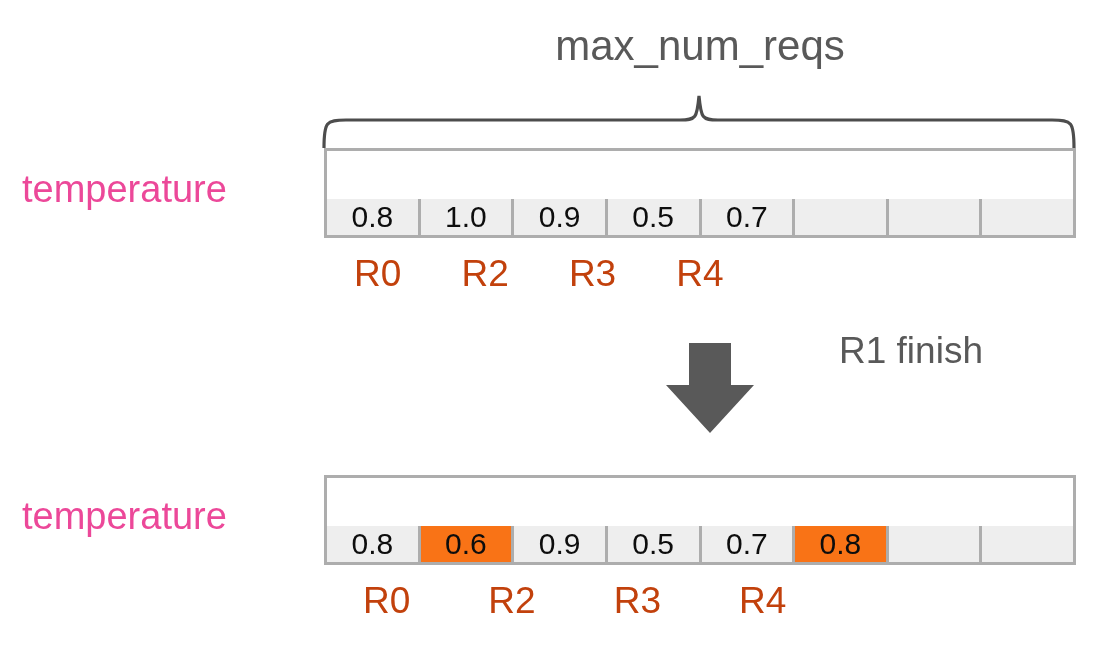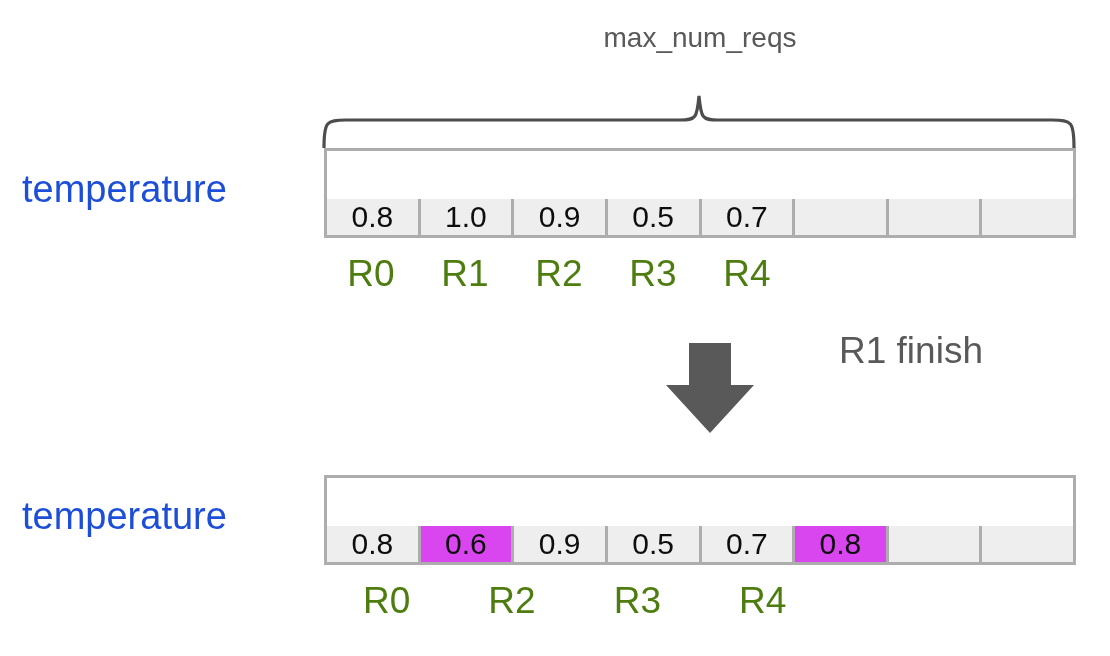--- a/index.html
+++ b/index.html
@@ -19,41 +19,41 @@
     overflow: hidden;
   }
 
   
   .brace-title {
     position: absolute;
     left: 324px;
     top: 22px;
     width: 752px;
     text-align: center;
-    font-size: 28px;
+    font-size: 42px;
     color: #595959;
     letter-spacing: 0px;
     white-space: nowrap;
   }
 
   
   .brace-wrap {
     position: absolute;
     left: 318px;
     top: 92px;
     width: 762px;
     height: 56px;
   }
   .brace-wrap svg { display: block; }
 
   
   .row-label {
     position: absolute;
     font-size: 38px;
-    color: #1d4ed8;
+    color: #ec4899;
     white-space: nowrap;
     text-align: right;
   }
   .row-label.r1 { left: 22px; top: 168px; }
   .row-label.r2 { left: 22px; top: 495px; }
 
   
   .grid {
     position: absolute;
     left: 324px;
@@ -71,37 +71,37 @@
     justify-content: center;
     background: #eeeeee;
     border-right: 3px solid #adadad;
     box-sizing: border-box;
     font-size: 30px;
     color: #0d0d0d;
     line-height: 1;
     margin-top: 48px;
   }
   .cell:last-child { border-right: none; }
-  .cell.highlight { background: #d946ef; }
+  .cell.highlight { background: #f97316; }
   .cell.empty { color: transparent; }
 
   
   .ids {
     position: absolute;
     left: 324px;
     display: flex;
     width: 752px;
   }
   .ids.row1 { top: 255px; }
   .ids.row2 { top: 582px; }
   .id-cell {
     flex: 1 1 0;
     text-align: center;
     font-size: 37px;
-    color: #4d7c0f;
+    color: #c2410c;
     line-height: 1;
     white-space: nowrap;
   }
   .id-cell.blank { color: transparent; }
 
   
   .arrow {
     position: absolute;
     left: 663px;
     top: 341px;
@@ -144,21 +144,20 @@
     <div class="cell">0.9</div>
     <div class="cell">0.5</div>
     <div class="cell">0.7</div>
     <div class="cell empty"></div>
     <div class="cell empty"></div>
     <div class="cell empty"></div>
   </div>
 
   <div class="ids row1">
     <div class="id-cell">R0</div>
-    <div class="id-cell">R1</div>
     <div class="id-cell">R2</div>
     <div class="id-cell">R3</div>
     <div class="id-cell">R4</div>
     <div class="id-cell blank"></div>
     <div class="id-cell blank"></div>
     <div class="id-cell blank"></div>
   </div>
 
   <div class="arrow">
     <svg width="94" height="94" viewBox="0 0 94 94" xmlns="http://www.w3.org/2000/svg" aria-hidden="true">

